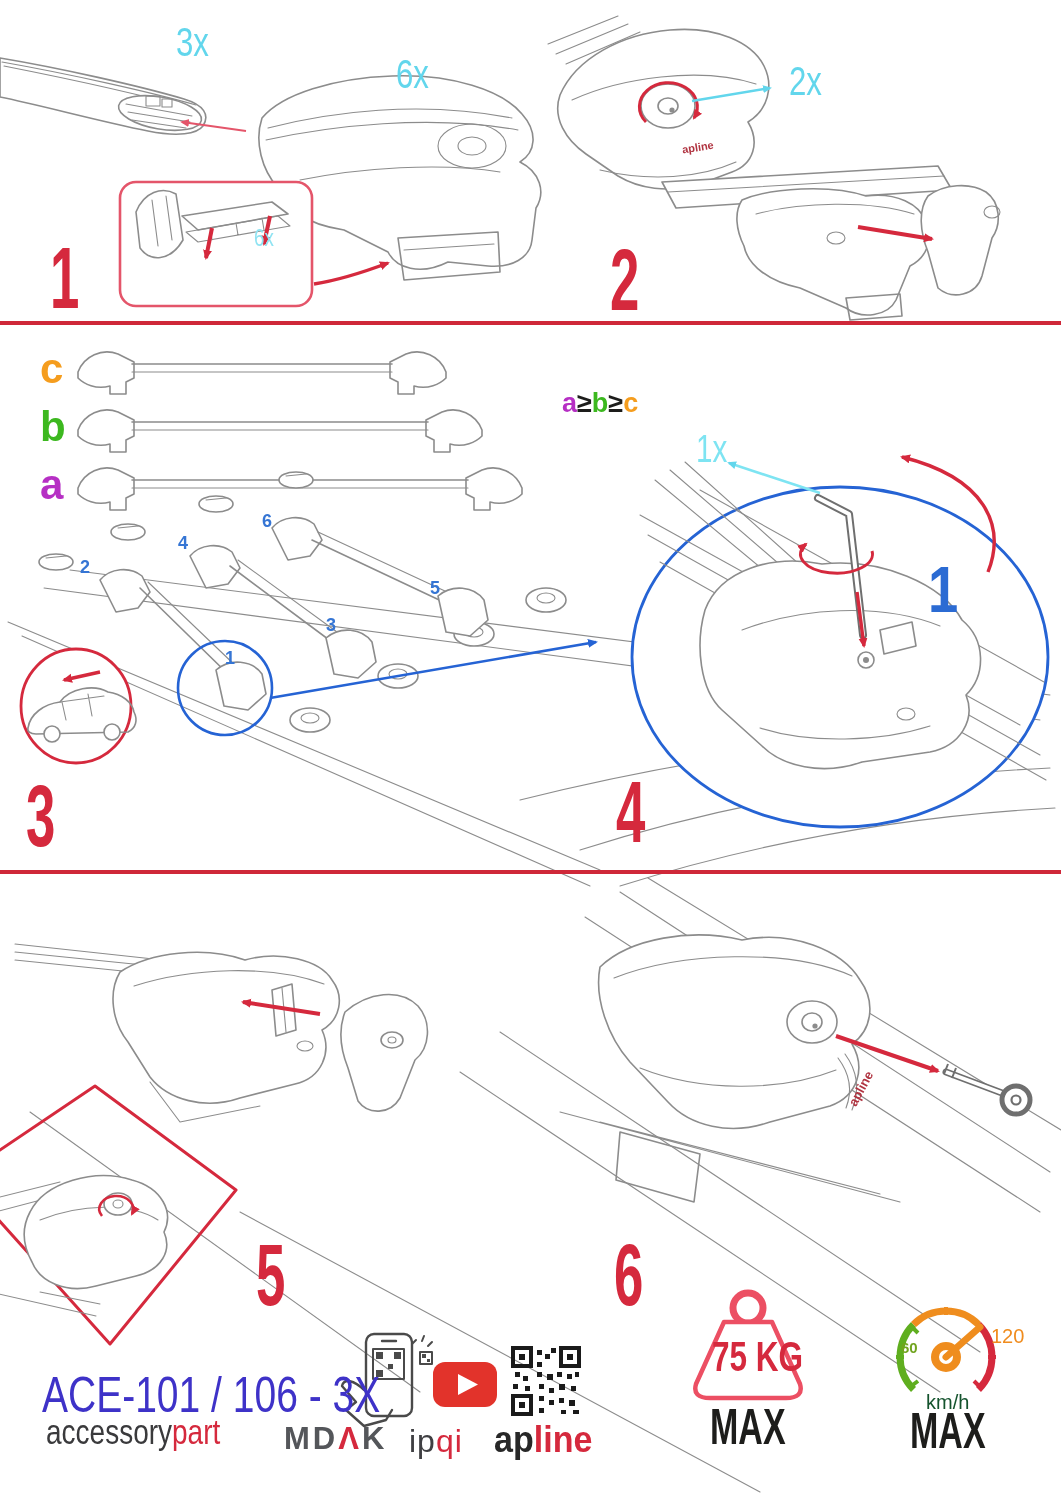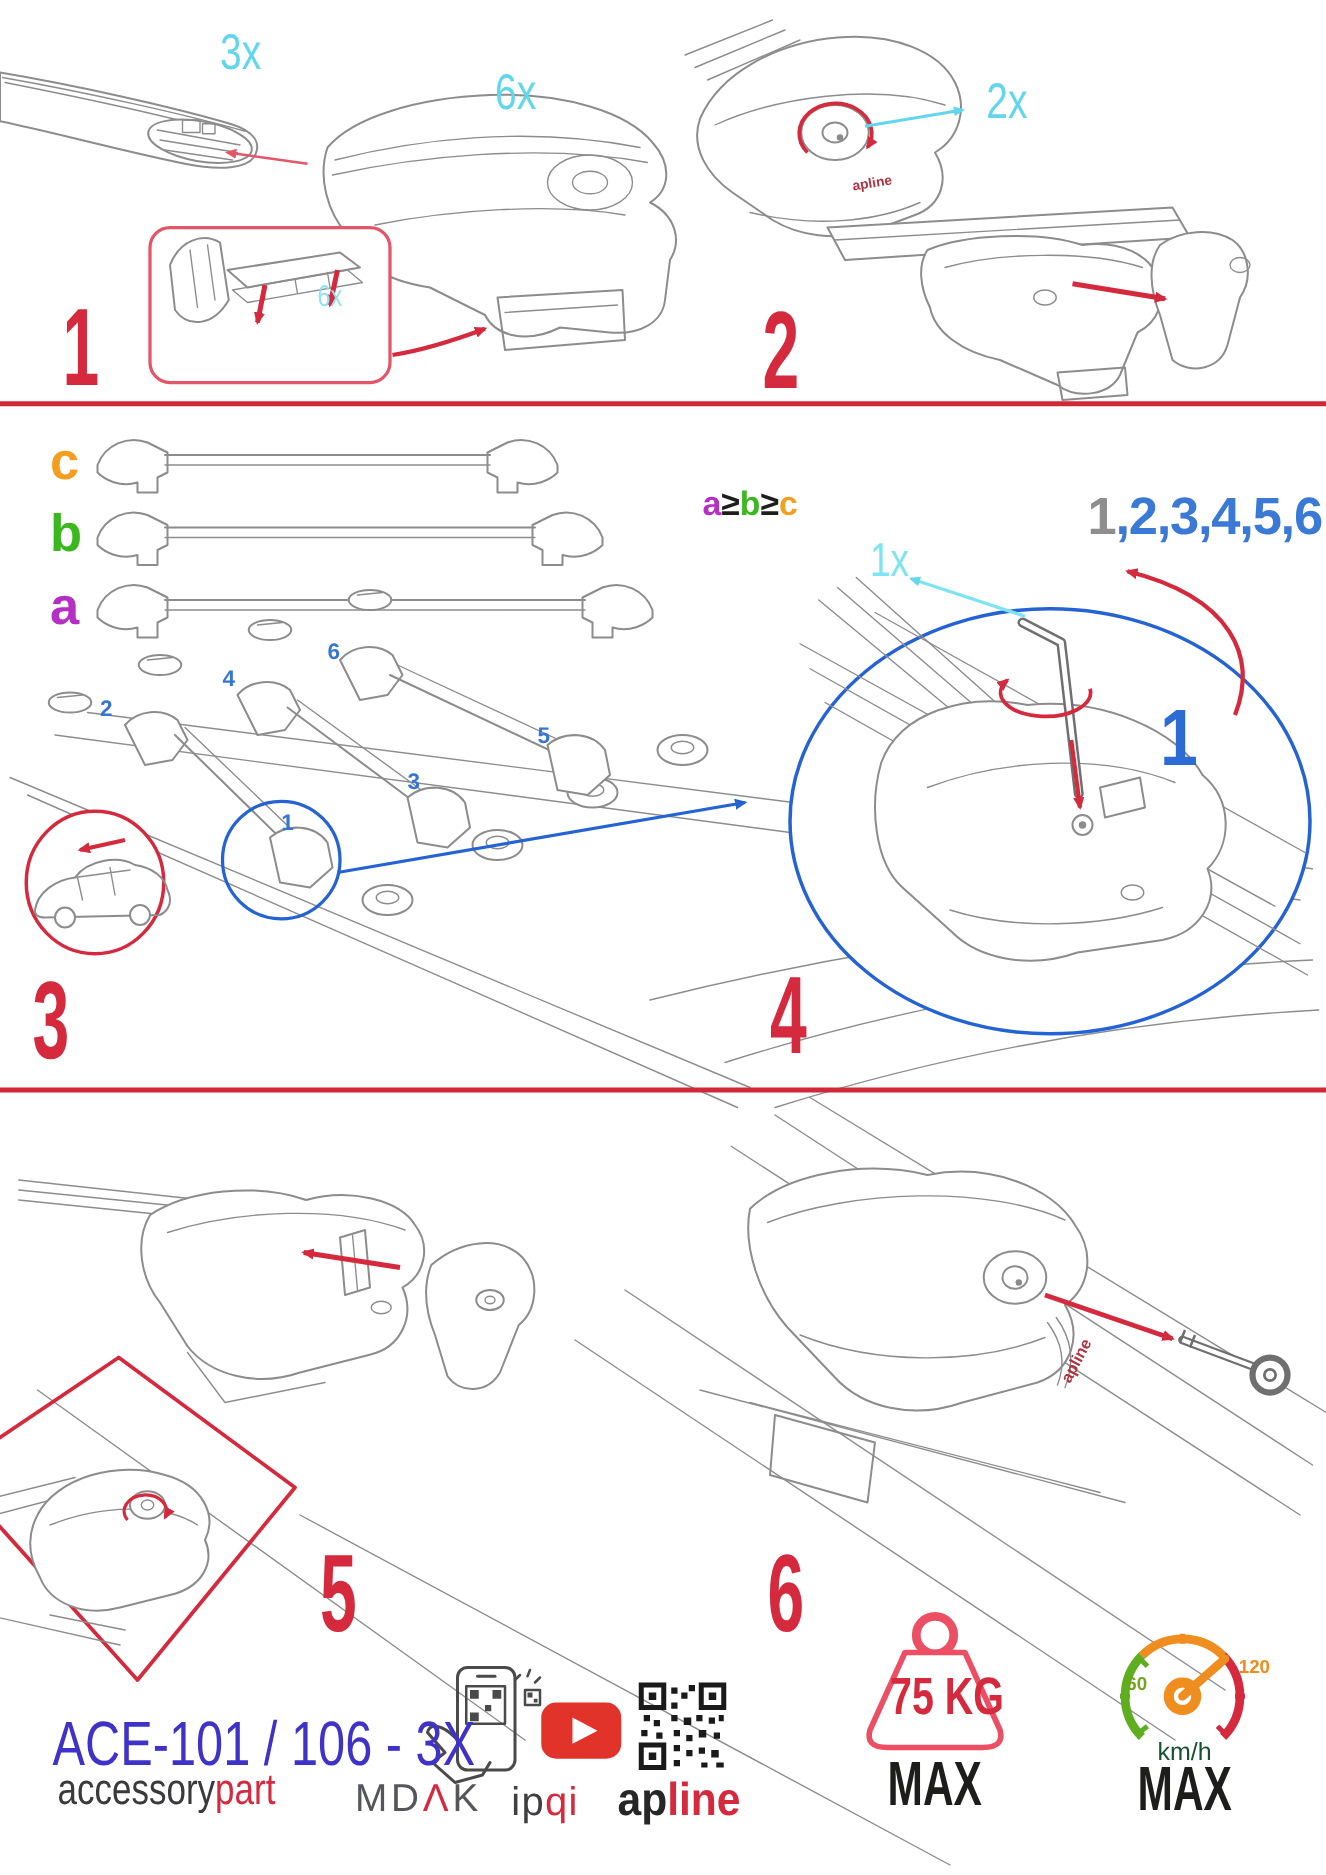--- a/index.html
+++ b/index.html
@@ -20,32 +20,32 @@
   .seq .first{color:#8e8e8e;}
   .seq .rest{color:#3b79d6;}
   .bigblue{font-size:64px;font-weight:700;color:#2b6bd3;line-height:1;
            transform:scaleX(0.85);transform-origin:left top;}
   .divider{position:absolute;left:0;width:1061px;height:4px;background:#cf2839;}
   .footlogo{font-size:11px;font-weight:700;color:#b03340;line-height:1;}
   .code{font-size:50px;font-weight:500;color:#3e32c8;line-height:1;
         transform:scaleX(0.78);transform-origin:left top;}
   .brand1{font-size:35px;font-weight:500;line-height:1;transform:scaleX(0.80);transform-origin:left top;}
   .brand1 .b{color:#3a3a3c;} .brand1 .r{color:#d5293d;}
-  .mdak{font-size:31px;font-weight:400;line-height:1;letter-spacing:3px;}
+  .mdak{font-size:31px;font-weight:700;line-height:1;letter-spacing:3px;}
   .mdak .g{color:#54565a;} .mdak .r{color:#d5293d;}
   .ipqi{font-size:32px;font-weight:500;line-height:1;letter-spacing:1px;}
   .ipqi .b{color:#3f3f42;} .ipqi .r{color:#d5293d;}
   .apline{font-size:37px;font-weight:700;line-height:1;transform:scaleX(0.92);transform-origin:left top;}
   .apline .b{color:#272727;} .apline .r{color:#d5293d;}
   .kgval{font-size:42px;font-weight:700;color:#d5293d;line-height:1;
          transform:scaleX(0.75);transform-origin:left top;}
   .maxlbl{font-size:50px;font-weight:600;color:#1d1d1b;line-height:1;
           transform:scaleX(0.68);transform-origin:left top;}
   .sp60{font-size:15px;font-weight:700;color:#71a41f;line-height:1;margin-top:43px;}
-  .sp120{font-size:15px;font-weight:700;color:#f08c1e;line-height:1;}
+  .sp120{font-size:20px;font-weight:400;color:#f08c1e;line-height:1;}
   .kmh{font-size:20px;color:#14532d;line-height:1;}
   .line-art{fill:none;stroke:#8c8c8c;stroke-width:1.6;stroke-linejoin:round;stroke-linecap:round;}
   .line-art2{fill:#ffffff;stroke:#8c8c8c;stroke-width:1.6;stroke-linejoin:round;stroke-linecap:round;}
   .thin{stroke-width:1.1;}
 </style>
 </head>
 <body>
 
 <div id="sheet">
 
@@ -370,21 +370,20 @@
 
   <div class="abs posnum" style="left:80px;top:558px">2</div>
   <div class="abs posnum" style="left:178px;top:534px">4</div>
   <div class="abs posnum" style="left:262px;top:512px">6</div>
   <div class="abs posnum" style="left:326px;top:616px">3</div>
   <div class="abs posnum" style="left:430px;top:579px">5</div>
   <div class="abs posnum" style="left:225px;top:649px">1</div>
   <div class="abs stepnum" style="left:26px;top:772px">3</div>
 
   <div class="abs qty light" style="left:696px;top:430px">1x</div>
-  <div class="abs seq" style="left:870px;top:392px"><span class="first">1</span><span class="rest">,2,3,4,5,6</span></div>
   <div class="abs bigblue" style="left:928px;top:558px">1</div>
   <div class="abs stepnum" style="left:616px;top:768px">4</div>
 
   <div class="abs stepnum" style="left:256px;top:1231px">5</div>
   <div class="abs stepnum" style="left:614px;top:1231px">6</div>
   <div class="abs footlogo" style="left:842px;top:1082px;transform:rotate(-62deg);font-size:13px">apline</div>
 
   <div class="abs code" style="left:42px;top:1370px">ACE-101 / 106 - 3X</div>
   <div class="abs brand1" style="left:46px;top:1414px"><span class="b">accessory</span><span class="r">part</span></div>
 

